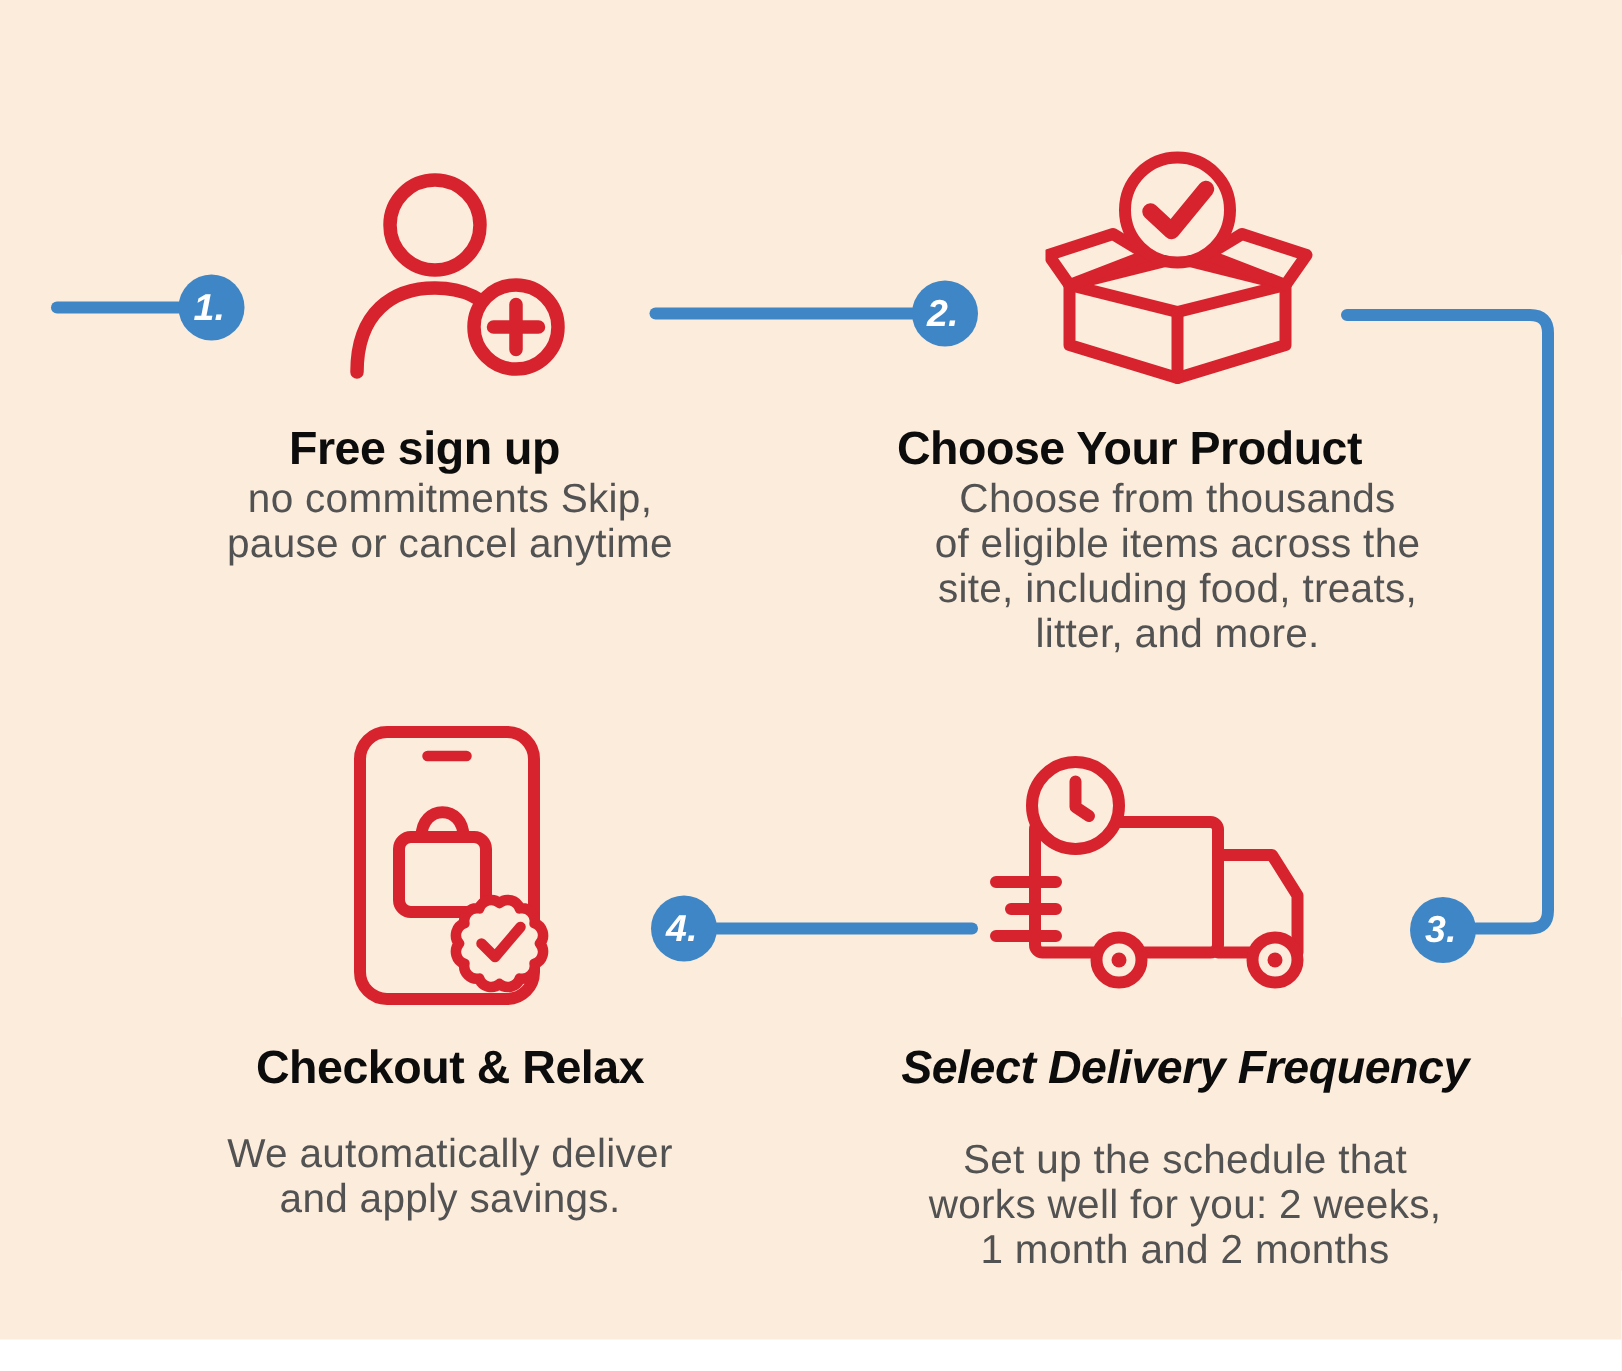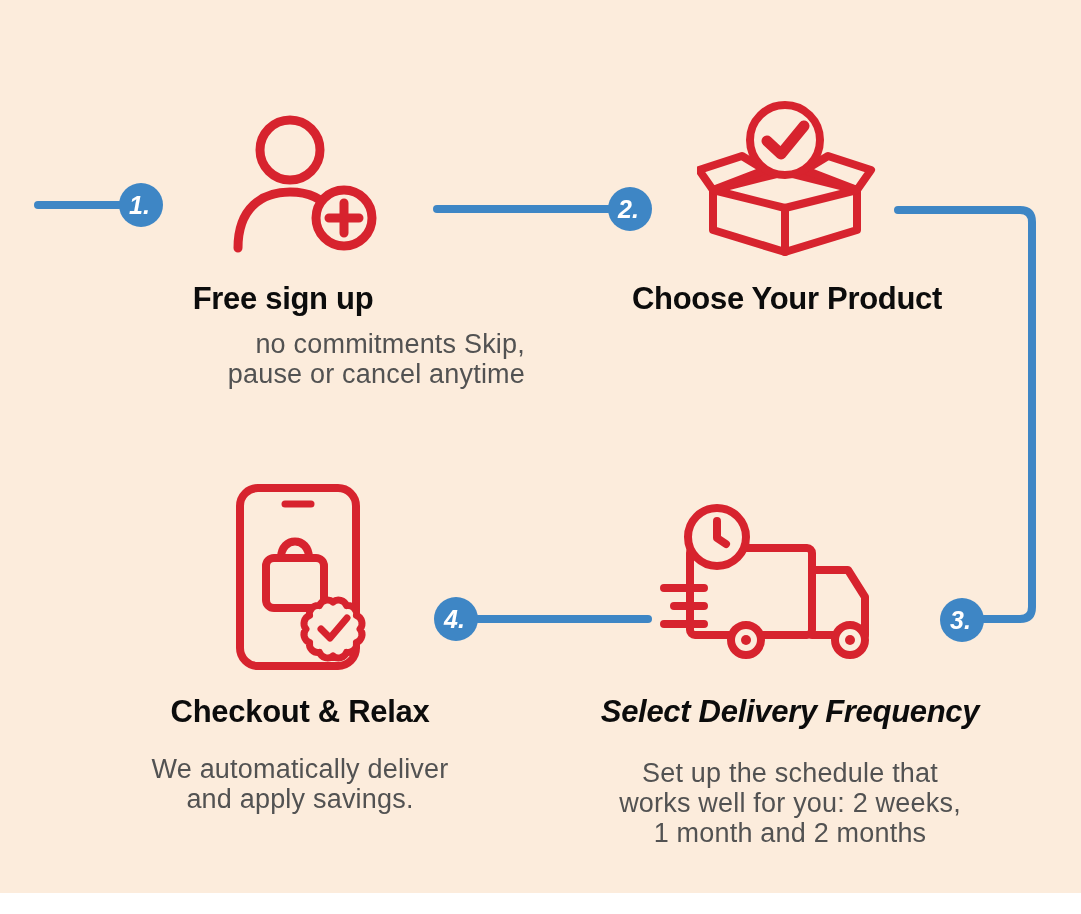--- a/index.html
+++ b/index.html
@@ -42,22 +42,22 @@
     color: var(--title_color, #0c0c0c);
     letter-spacing: -0.3px;
   }
   .desc {
     position: absolute; text-align: center;
     font-size: 27px; line-height: 30px;
     color: var(--body_color, #525252);
     white-space: pre-line; letter-spacing: 0.2px;
   }
   .t1 { left: 58px;  top: 281px; width: 450px; }
-  .d1 { left: 75px;  top: 329px; width: 450px; text-align: right; }
-  .t2 { left: 557px; top: 281px; width: 460px; }
+  .d1 { left: 75px;  top: 317px; width: 450px; }
+  .t2 { left: 523px; top: 281px; width: 460px; }
   .d2 { left: 550px; top: 317px; width: 470px; }
   .t3 { left: 535px; top: 694px; width: 510px; font-style: italic; }
   .d3 { left: 545px; top: 758px; width: 490px; }
   .t4 { left: 75px;  top: 694px; width: 450px; }
   .d4 { left: 75px;  top: 754px; width: 450px; }
 
   
   .rs  { stroke: var(--accent_red, #d7232e); fill: none; stroke-linecap: round; stroke-linejoin: round; }
   .bgf { fill: var(--background, #fcecdc); }
   .rf  { fill: var(--accent_red, #d7232e); stroke: none; }
@@ -93,20 +93,24 @@
     <path class="rs" stroke-width="8" d="M 16 90 L 88 72 L 160 90"></path>
     <path class="rs" stroke-width="8" d="M 16 90 V 130 L 88 152 L 160 130 V 90"></path>
     <path class="rs" stroke-width="8" d="M 16 90 L 88 108 L 160 90"></path>
     <path class="rs" stroke-width="8" d="M 88 108 V 152"></path>
     <polygon class="rs" stroke-width="8" points="16,90 2,70 45,56 68,70"></polygon>
     <polygon class="rs" stroke-width="8" points="160,90 174,70 131,56 108,70"></polygon>
     <circle class="rs bgf" stroke-width="8" cx="88" cy="40" r="35"></circle>
     <path class="rs" stroke-width="11" d="M 70 41 L 84 54 L 107 26"></path>
   </svg>
   <div class="title t2">Choose Your Product</div>
+  <div class="desc d2">Choose from thousands
+of eligible items across the
+site, including food, treats,
+litter, and more.</div>
 
   <div class="badge badge3">3.</div>
   <svg class="icon icon3" viewBox="0 0 230 160">
     <path class="rs" stroke-width="8" d="M 4 88 H 44 M 14 106 H 44 M 4 124 H 44"></path>
     <rect class="rs" stroke-width="8" x="30" y="48" width="122" height="87" rx="5"></rect>
     <path class="rs" stroke-width="8" d="M 152 70 L 188 70 L 205 97 V 135 H 152"></path>
     <circle class="rs bgf" stroke-width="8" cx="86" cy="140" r="15"></circle>
     <circle class="rf" cx="86" cy="140" r="5"></circle>
     <circle class="rs bgf" stroke-width="8" cx="190" cy="140" r="15"></circle>
     <circle class="rf" cx="190" cy="140" r="5"></circle>

